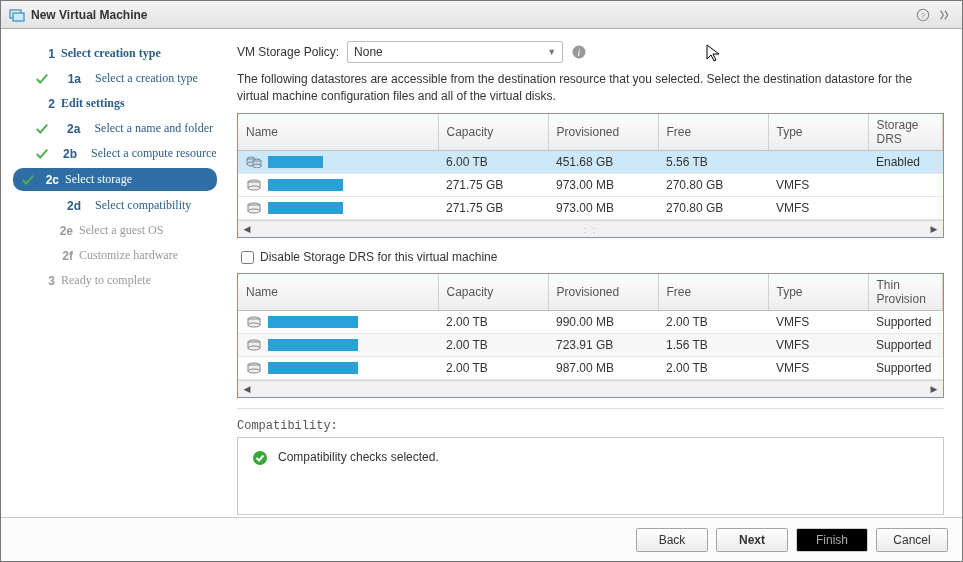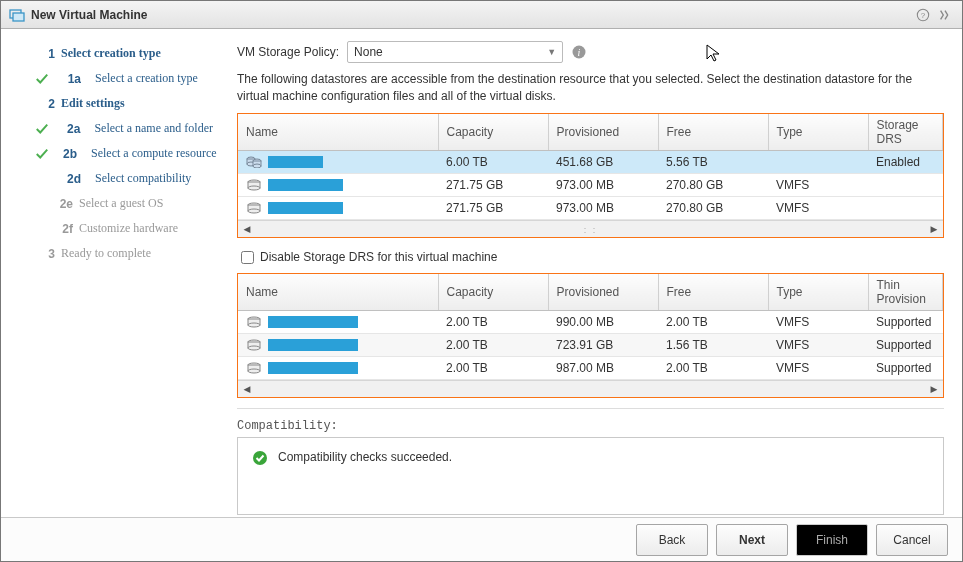--- a/index.html
+++ b/index.html
@@ -40,21 +40,21 @@
   .redact { display:inline-block; background:#2aa0d8; height:12px; vertical-align:middle; width:70px; }
   .hscroll { height:17px; background:#f1f1f1; border-top:1px solid #d6d6d6; position:relative; display:flex; align-items:center; justify-content:space-between; padding:0 2px; }
   .hscroll .arrow-btn { width:14px; height:14px; font-size:9px; display:flex; align-items:center; justify-content:center; color:#555;}
   .hscroll .grip { position:absolute; left:50%; top:4px; transform:translateX(-50%); color:#aaa; font-size:9px; letter-spacing:2px;}
   .checkbox-row { display:flex; align-items:center; margin:10px 0 6px; }
   .checkbox-row input { margin-right:6px; }
   .compat-label { margin-top:10px; margin-bottom:4px; color:#555; border-top:1px solid #ddd; padding-top:10px;font-family:Liberation Mono, monospace;}
   .compat-box { border:1px solid #c9c9c9; height:78px; padding:12px 14px; display:flex; align-items:flex-start; gap:10px; }
   .tick-circle { width:16px; height:16px; flex:none; }
   .footer { height:44px; border-top:1px solid #c9c9c9; display:flex; align-items:center; justify-content:flex-end; padding:0 14px; gap:8px; background:#fcfcfc; }
-  .btn { min-width:72px; height:32px; border:1px solid #a5a5a5; background:linear-gradient(#fdfdfd,#ececec); border-radius:2px; display:flex; align-items:center; justify-content:center; cursor:pointer; }
+  .btn { min-width:72px; height:24px; border:1px solid #a5a5a5; background:linear-gradient(#fdfdfd,#ececec); border-radius:2px; display:flex; align-items:center; justify-content:center; cursor:pointer; }
   .btn.primary { font-weight:bold; }
   .btn.disabled { color:#aaa; border-color:#ccc; background:#000000; cursor:default;text-align:center; }
   .cursor { position:absolute; left:704px; top:42px; width:20px; height:20px; pointer-events:none; }
 </style>
 </head>
 <body>
 
 <div class="window">
   <div class="titlebar">
     <svg class="vm-icon" viewBox="0 0 16 16">
@@ -103,20 +103,27 @@
           <span class="num">2a</span>
           <span class="label">Select a name and folder</span>
         </div>
       <div class="step sub link">
           <svg class="check" viewBox="0 0 16 16">
             <path d="M2 8 L6 12 L14 3" fill="none" stroke="currentColor" stroke-width="2.2"></path>
           </svg>
           <span class="num">2b</span>
           <span class="label">Select a compute resource</span>
         </div>
+      <div class="step sub current">
+          <svg class="check" viewBox="0 0 16 16">
+            <path d="M2 8 L6 12 L14 3" fill="none" stroke="currentColor" stroke-width="2.2"></path>
+          </svg>
+          <span class="num">2c</span>
+          <span class="label">Select storage</span>
+        </div>
       <div class="step sub noCheck link">
           <span class="check"></span>
           <span class="num">2d</span>
           <span class="label">Select compatibility</span>
         </div>
       <div class="step sub noCheck disabled">
           <span class="check"></span>
           <span class="num">2e</span>
           <span class="label">Select a guest OS</span>
         </div>
@@ -269,21 +276,21 @@
           <span class="arrow-btn">▶</span>
         </div>
       </div>
 
       <div class="compat-label">Compatibility:</div>
       <div class="compat-box">
         <svg class="tick-circle" viewBox="0 0 16 16">
             <circle cx="8" cy="8" r="7" fill="#3aa53a"></circle>
             <path d="M4.5 8 L7 10.5 L11.5 5.5" fill="none" stroke="#fff" stroke-width="2"></path>
           </svg>
-        <span>Compatibility checks succeeded.</span>
+        <span>Compatibility checks selected.</span>
       </div>
     </div>
   </div>
 
   <div class="footer">
     <div class="btn">Back</div>
     <div class="btn primary">Next</div>
     <div class="btn disabled">Finish</div>
     <div class="btn">Cancel</div>
   </div>

